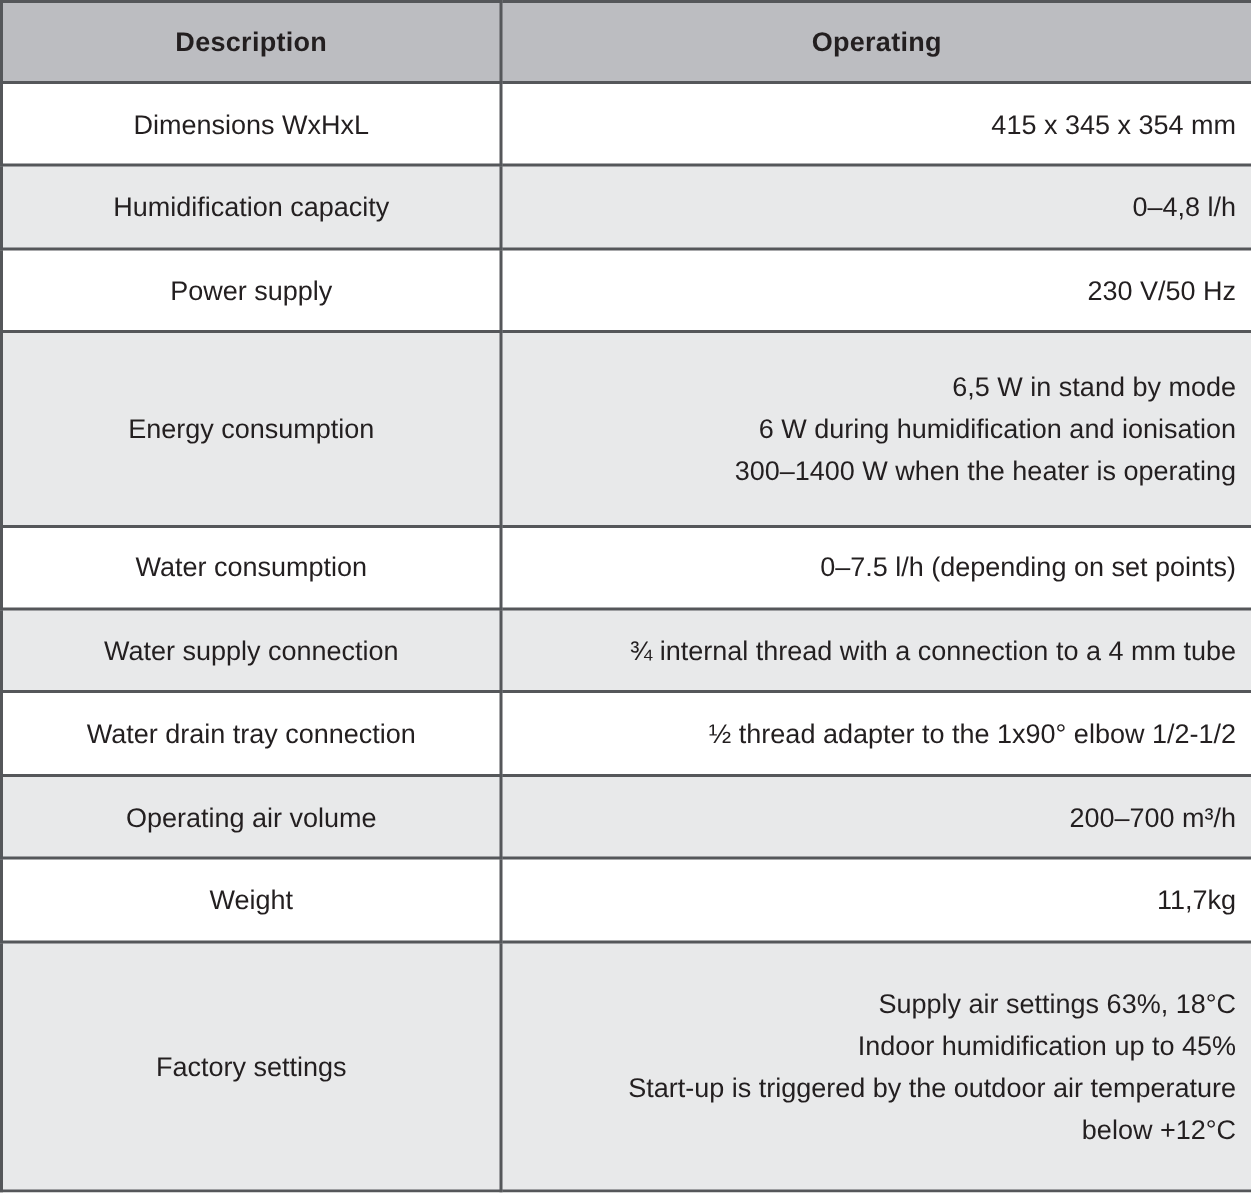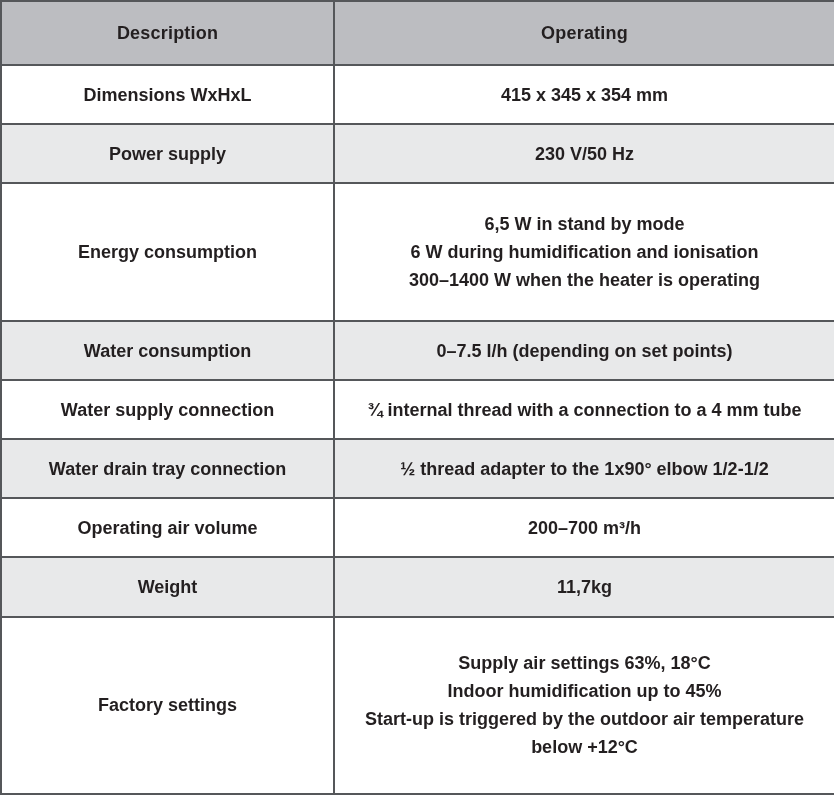--- a/index.html
+++ b/index.html
@@ -28,35 +28,34 @@
     border: 2px solid #55575a;
     text-align: center;
     vertical-align: middle;
     color: #231f20;
     box-sizing: border-box;
   }
   .spec-table th {
     background: #bcbdc1;
     font-size: 18px;
     font-weight: bold;
-    height: 64px;
+    height: 54px;
     letter-spacing: 0.2px;
   }
   .spec-table td {
     font-size: 18px;
     line-height: 28px;
     padding: 6px 10px;
     background: #ffffff;
-    font-weight: bold;
   }
   .spec-table tbody tr:nth-child(even) td {
     background: #e8e9ea;
   }
   .param-cell div {
-    text-align: center;
+    text-align: right;
   }
 </style>
 </head>
 <body>
 
 <div class="page">
   <table class="spec-table">
     <colgroup>
       <col class="col-desc">
       <col class="col-params">
@@ -65,20 +64,26 @@
       <tr>
         <th>Description</th>
         <th>Operating</th>
       </tr>
     </thead>
     <tbody id="table-body">
         <tr>
           <td class="desc-cell">Dimensions WxHxL</td>
           <td class="param-cell">
             <div>415 x 345 x 354 mm</div>
+          </td>
+        </tr>
+        <tr>
+          <td class="desc-cell">Humidification capacity</td>
+          <td class="param-cell">
+            <div>0–4,8 l/h</div>
           </td>
         </tr>
         <tr>
           <td class="desc-cell">Power supply</td>
           <td class="param-cell">
             <div>230 V/50 Hz</div>
           </td>
         </tr>
         <tr>
           <td class="desc-cell">Energy consumption</td>

